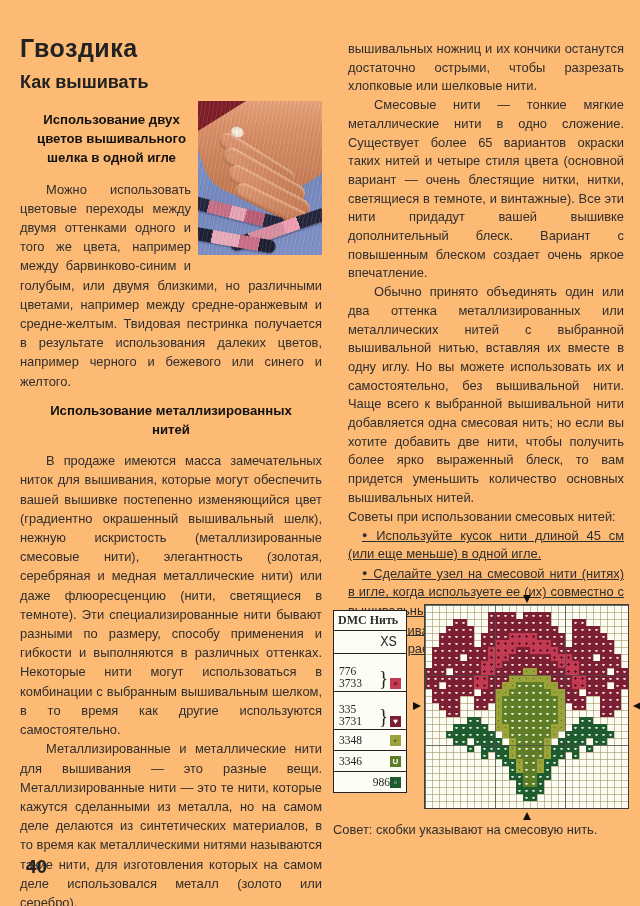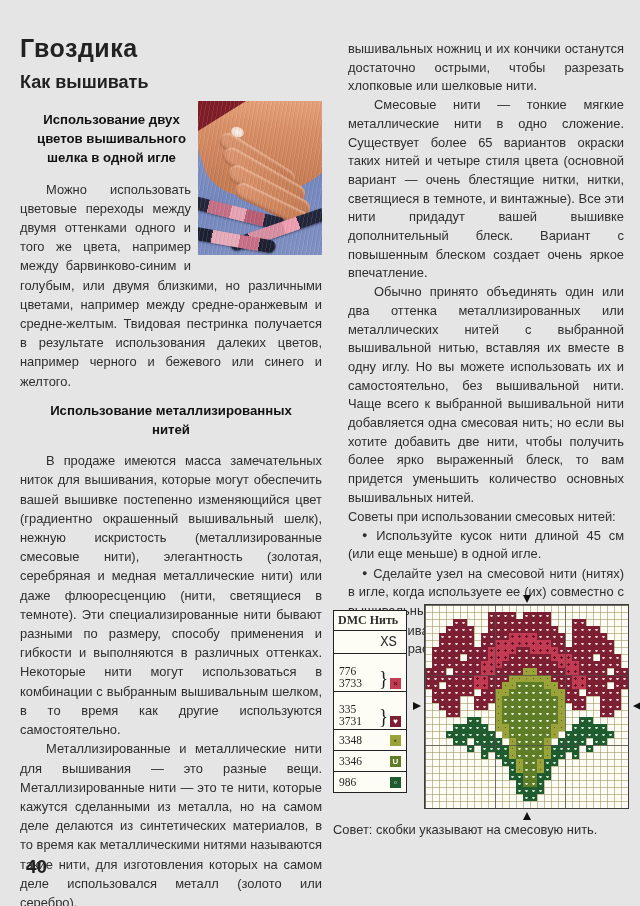--- a/index.html
+++ b/index.html
@@ -1,33 +1,33 @@
 <!DOCTYPE html>
 <html lang="ru"><head>
 <meta charset="utf-8">
 <style>
   html,body{margin:0;padding:0;}
-  .page{position:relative;width:640px;height:906px;background:#e5e5e5;overflow:hidden;
+  .page{position:relative;width:640px;height:906px;background:#fdba74;overflow:hidden;
         font-family:"Liberation Sans",sans-serif;color:#2e2e2e;}
   
   .hdr{position:absolute;left:20px;top:34px;width:300px;}
   .title{font-size:25px;font-weight:bold;letter-spacing:.5px;color:#222;}
   .subtitle{margin-top:9px;font-size:18px;font-weight:bold;color:#222;}
   
   .colL{position:absolute;left:20px;top:98px;width:302px;font-size:12.9px;line-height:19.2px;
         text-align:justify;}
   .colR{position:absolute;left:348px;top:40px;width:276px;font-size:12.9px;line-height:18.7px;
         text-align:justify;}
   .colL p,.colR p{margin:0;}
   h3{margin:12px;font-size:13.2px;line-height:19.2px;color:#111;text-align:center;}
   .ind{text-indent:26px;}
   .mt6{margin-top:6px;} .mt4{margin-top:4px;} .mt8{margin-top:8px;}
   .mt10{margin-top:10px;} .mt16{margin-top:16px;}
   .hang{padding-left:30px;text-indent:-30px;}
-  .tip-bullet{text-indent:14px;margin:0;}
+  .tip-bullet{text-indent:14px;margin:0;text-decoration:underline;}
   .tip-bullet::before{content:"\25CF\2002";font-size:9px;vertical-align:1.5px;}
   
   .photo{float:right;width:124px;height:154px;margin:3px 0 8px 7px;position:relative;overflow:hidden;
          background:linear-gradient(165deg,#8b9aca 0%,#7487bd 55%,#8090c2 100%);}
   .photo::after{content:"";position:absolute;inset:0;
          background:repeating-linear-gradient(100deg,rgba(255,255,255,.09) 0 1px,rgba(20,30,70,.05) 1px 2px,transparent 2px 4px);}
   .ph-corner{position:absolute;top:0;left:0;width:0;height:0;
          border-top:30px solid #7e1d26;border-right:48px solid transparent;}
   .ph-palm{position:absolute;top:-20px;right:-28px;width:152px;height:112px;
          background:linear-gradient(200deg,#f0b087 10%,#d98f66 45%,#c67b53 80%);
@@ -47,21 +47,21 @@
       background:linear-gradient(90deg,#23253a 0 20%,#d88ea1 20% 55%,#ef9db0 55% 70%,#23253a 70%);}
   .s3{top:132px;left:-14px;width:92px;transform:rotate(10deg);
       background:linear-gradient(90deg,#1d2030 0 30%,#e7aab8 30% 60%,#c86f86 60% 82%,#1d2030 82%);}
   
   .legend{position:absolute;left:333px;top:610px;width:72px;border:1.6px solid #222;background:#fdfdf6;}
   .lg-head{font-family:"Liberation Serif",serif;font-weight:bold;font-size:12px;
            padding:2px 3px 2px 4px;border-bottom:1px solid #222;white-space:nowrap;}
   .lg-xs{font-family:Liberation Mono, monospace;font-size:14px;text-align:right;
          padding:3px 9px 3px 0;border-bottom:1px solid #222;}
   .lg-row{display:flex;align-items:center;padding:2px 5px 2px 5px;border-bottom:1px solid #222;min-height:16px;}
-  .lg-row:last-child{border-bottom:none;}
+  .lg-row:last-child{border-bottom:none;text-align:right;}
   .lg-row.tall{min-height:33px;align-items:flex-end;}
   .lg-codes{flex:1;font-family:"Liberation Serif",serif;font-size:11.5px;line-height:12px;color:#222;}
   .lg-brace{font-family:"Liberation Serif",serif;font-size:19px;font-weight:normal;color:#222;
             margin-right:2px;transform:scaleY(1.15);}
   .lg-swatch{width:11px;height:11px;display:inline-flex;align-items:center;justify-content:center;
              font-size:8px;line-height:11px;font-weight:bold;flex:none;}
   
   .chart-wrap{position:absolute;left:424px;top:604px;border:1.6px solid #3c3c3c;background:#fcfcf4;}
   .stitch-grid{position:relative;width:203px;height:203px;display:grid;
        grid-template-columns:repeat(29,7px);grid-template-rows:repeat(29,7px);

